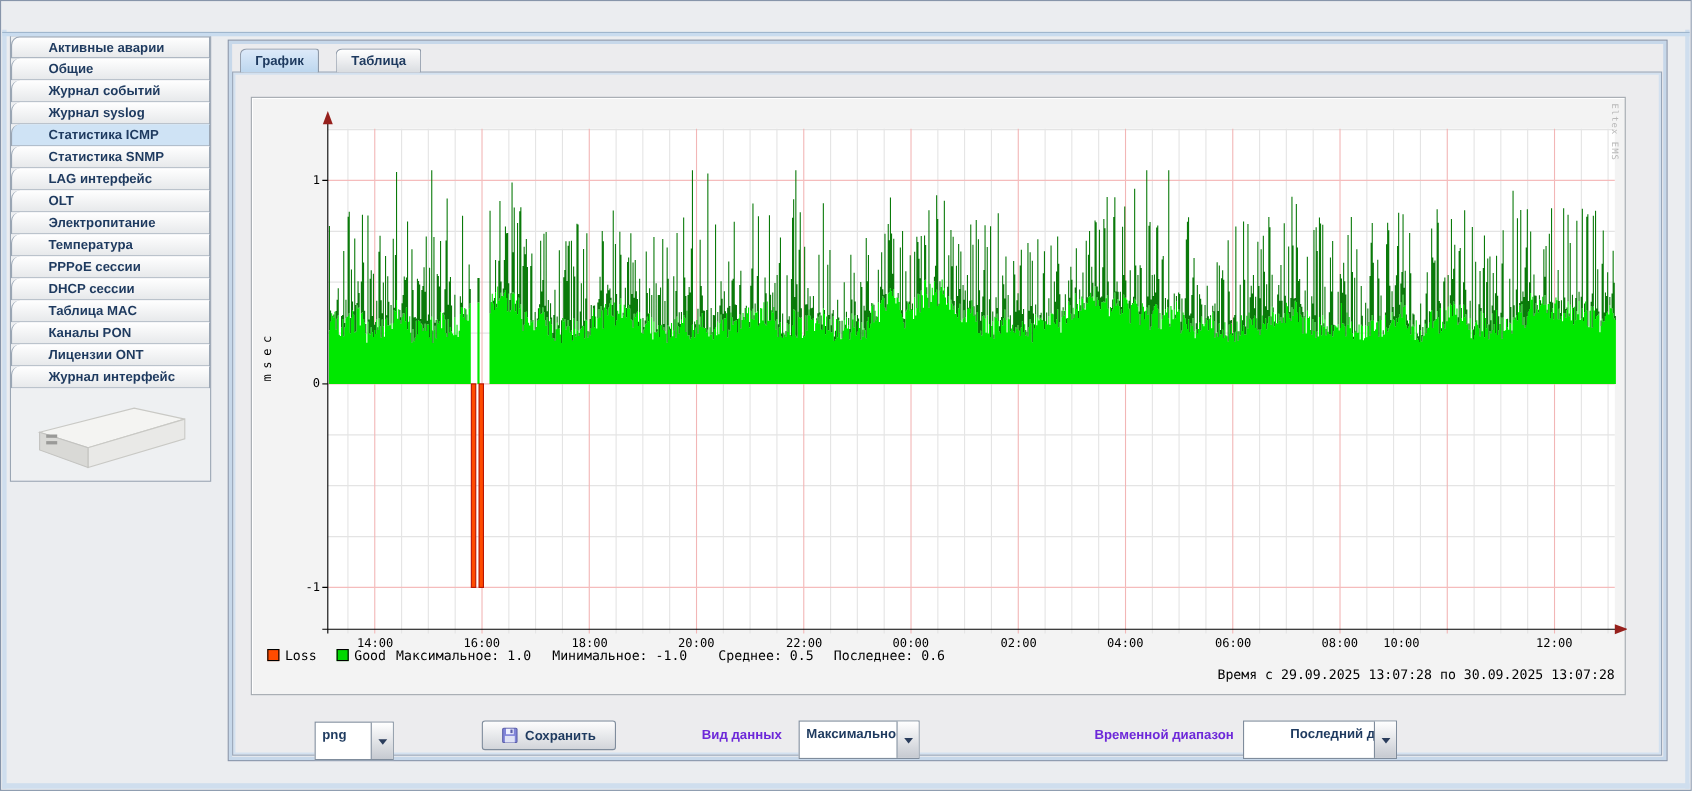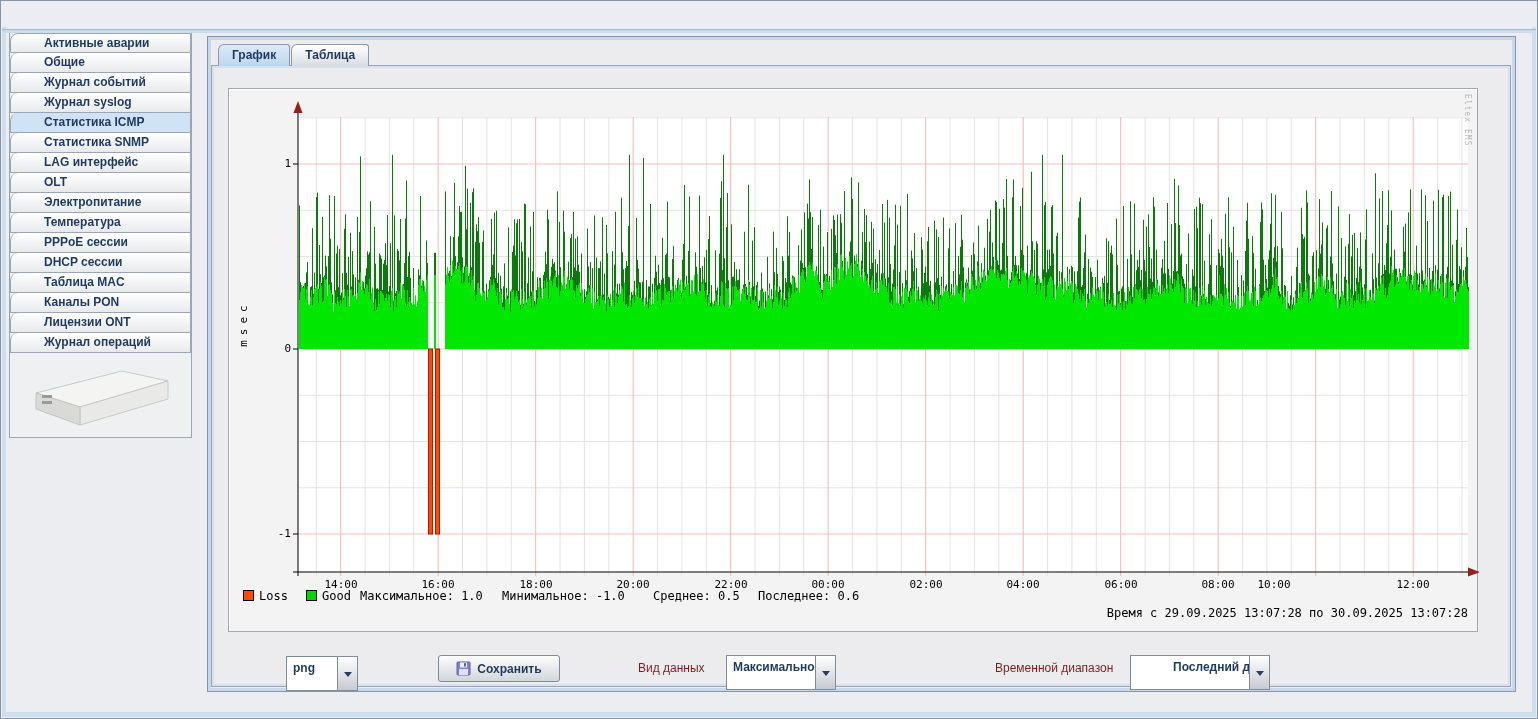--- a/index.html
+++ b/index.html
@@ -27,21 +27,21 @@
   .side-item { height:20px; line-height:18px; padding-left:33px; font-size:12px; font-weight:bold;
                color:#1e3a5f; background:linear-gradient(180deg,#ffffff,#e7e9eb);
                border:1px solid #9aa6b4; border-top:none; border-radius:8px 0 0 0; margin-top:0; }
   .side-item:first-child { border-top:1px solid #9aa6b4; }
   .side-item.selected { background:#cfe3f5; }
   .device-wrap { position:absolute; left:12px; top:328px; width:158px; height:74px; }
 
   
   .main-panel { position:absolute; left:207px; top:36px; width:1309px; height:656px;
                 border:1px solid #8795aa; box-shadow:inset 0 0 0 3px #c7d8ea; background:#ececee; }
-  .innertabs { position:absolute; left:218px; top:44px; height:22px; display:flex; gap:1px; z-index:6; }
+  .innertabs { position:absolute; left:218px; top:44px; height:22px; display:flex; gap:15px; z-index:6; }
   .inner-content { position:absolute; left:211px; top:65px; width:1300px; height:622px;
                    border:1px solid #97a5b8; box-shadow:inset 0 0 0 2px #d3e1f0; background:#ececee; }
 
   
   .chart-panel { position:absolute; left:228px; top:88px; width:1250px; height:544px;
                  border:1px solid #a2a8ae; background:#f3f3f3; box-shadow:inset 1px 1px 0 #ffffff;
                  font-family:"DejaVu Sans Mono", monospace; color:#000; }
   .chart-title { position:absolute; left:69px; top:12px; width:1170px; text-align:center;
                  font-size:13px; }
   .ylabel { position:absolute; left:-36px; top:228px; width:100px; text-align:center;
@@ -50,21 +50,21 @@
                font-size:8px; color:#b8b8b8; letter-spacing:1px; }
   .chart-svg { position:absolute; inset:0; }
   .xticks span { position:absolute; width:48px; text-align:center; font-size:11px; top:489px; }
   .yticks span { position:absolute; width:34px; text-align:right; font-size:11px; left:28px; }
   .legend-row { position:absolute; left:0; top:500px; height:14px; width:100%; font-size:12px; }
   .swatch { position:absolute; width:11px; height:11px; border:1px solid #000; top:1px; }
   .legend-row span.lg { position:absolute; top:0; }
   .period { position:absolute; left:69px; top:517px; width:1170px; text-align:right; font-size:12px; }
 
   
-  .ctl-label { position:absolute; font-size:12px; font-weight:normal; color:#7f1d1d; }
+  .ctl-label { position:absolute; font-size:12px; font-weight:bold; color:#6d28d9; }
   .combo { position:absolute; height:35px; border:1px solid #7f8c9c; background:#ffffff;
            display:flex; align-items:stretch; }
   .combo .val { flex:1; font-size:12px; font-weight:bold; color:#1e3a5f; line-height:23px;
                 padding-left:6px; white-space:nowrap; overflow:hidden; }
   .combo .btn { width:20px; background:linear-gradient(180deg,#ffffff,#c6cad1);
                 border-left:1px solid #7f8c9c; display:flex; align-items:center; justify-content:center; }
   .tri { width:0; height:0; border:4px solid transparent; border-top:5px solid #2a3d5c; margin-top:5px; }
   .save-btn { position:absolute; left:438px; top:655px; width:122px; height:27px;
               border:1px solid #7f8c9c; border-radius:3px; background:linear-gradient(180deg,#fdfdfd,#d2d5da);
               display:flex; align-items:center; justify-content:center; gap:6px;
@@ -89,21 +89,21 @@
     <div class="side-item">Статистика SNMP</div>
     <div class="side-item">LAG интерфейс</div>
     <div class="side-item">OLT</div>
     <div class="side-item">Электропитание</div>
     <div class="side-item">Температура</div>
     <div class="side-item">PPPoE сессии</div>
     <div class="side-item">DHCP сессии</div>
     <div class="side-item">Таблица MAC</div>
     <div class="side-item">Каналы PON</div>
     <div class="side-item">Лицензии ONT</div>
-    <div class="side-item">Журнал операций</div>
+    <div class="side-item">Журнал интерфейс</div>
     <div class="device-wrap">
       <svg width="158" height="74" viewBox="0 0 158 74">
         <polygon points="14,32 100,10 146,20 58,46" fill="#f4f4f2" stroke="#c9c9c5" stroke-width="1"></polygon>
         <polygon points="58,46 146,20 146,38 58,64" fill="#e9e9e7" stroke="#c9c9c5" stroke-width="1"></polygon>
         <polygon points="14,32 58,46 58,64 14,48" fill="#d9d9d6" stroke="#c3c3c0" stroke-width="1"></polygon>
         <g fill="#4a4a4a">
           <rect x="64" y="40" width="6" height="5" transform="skewY(-16) translate(0,62)"></rect>
           <rect x="72" y="40" width="6" height="5" transform="skewY(-16) translate(0,64)"></rect>
           <rect x="80" y="40" width="6" height="5" transform="skewY(-16) translate(0,66)"></rect>
           <rect x="88" y="40" width="6" height="5" transform="skewY(-16) translate(0,68)"></rect>

